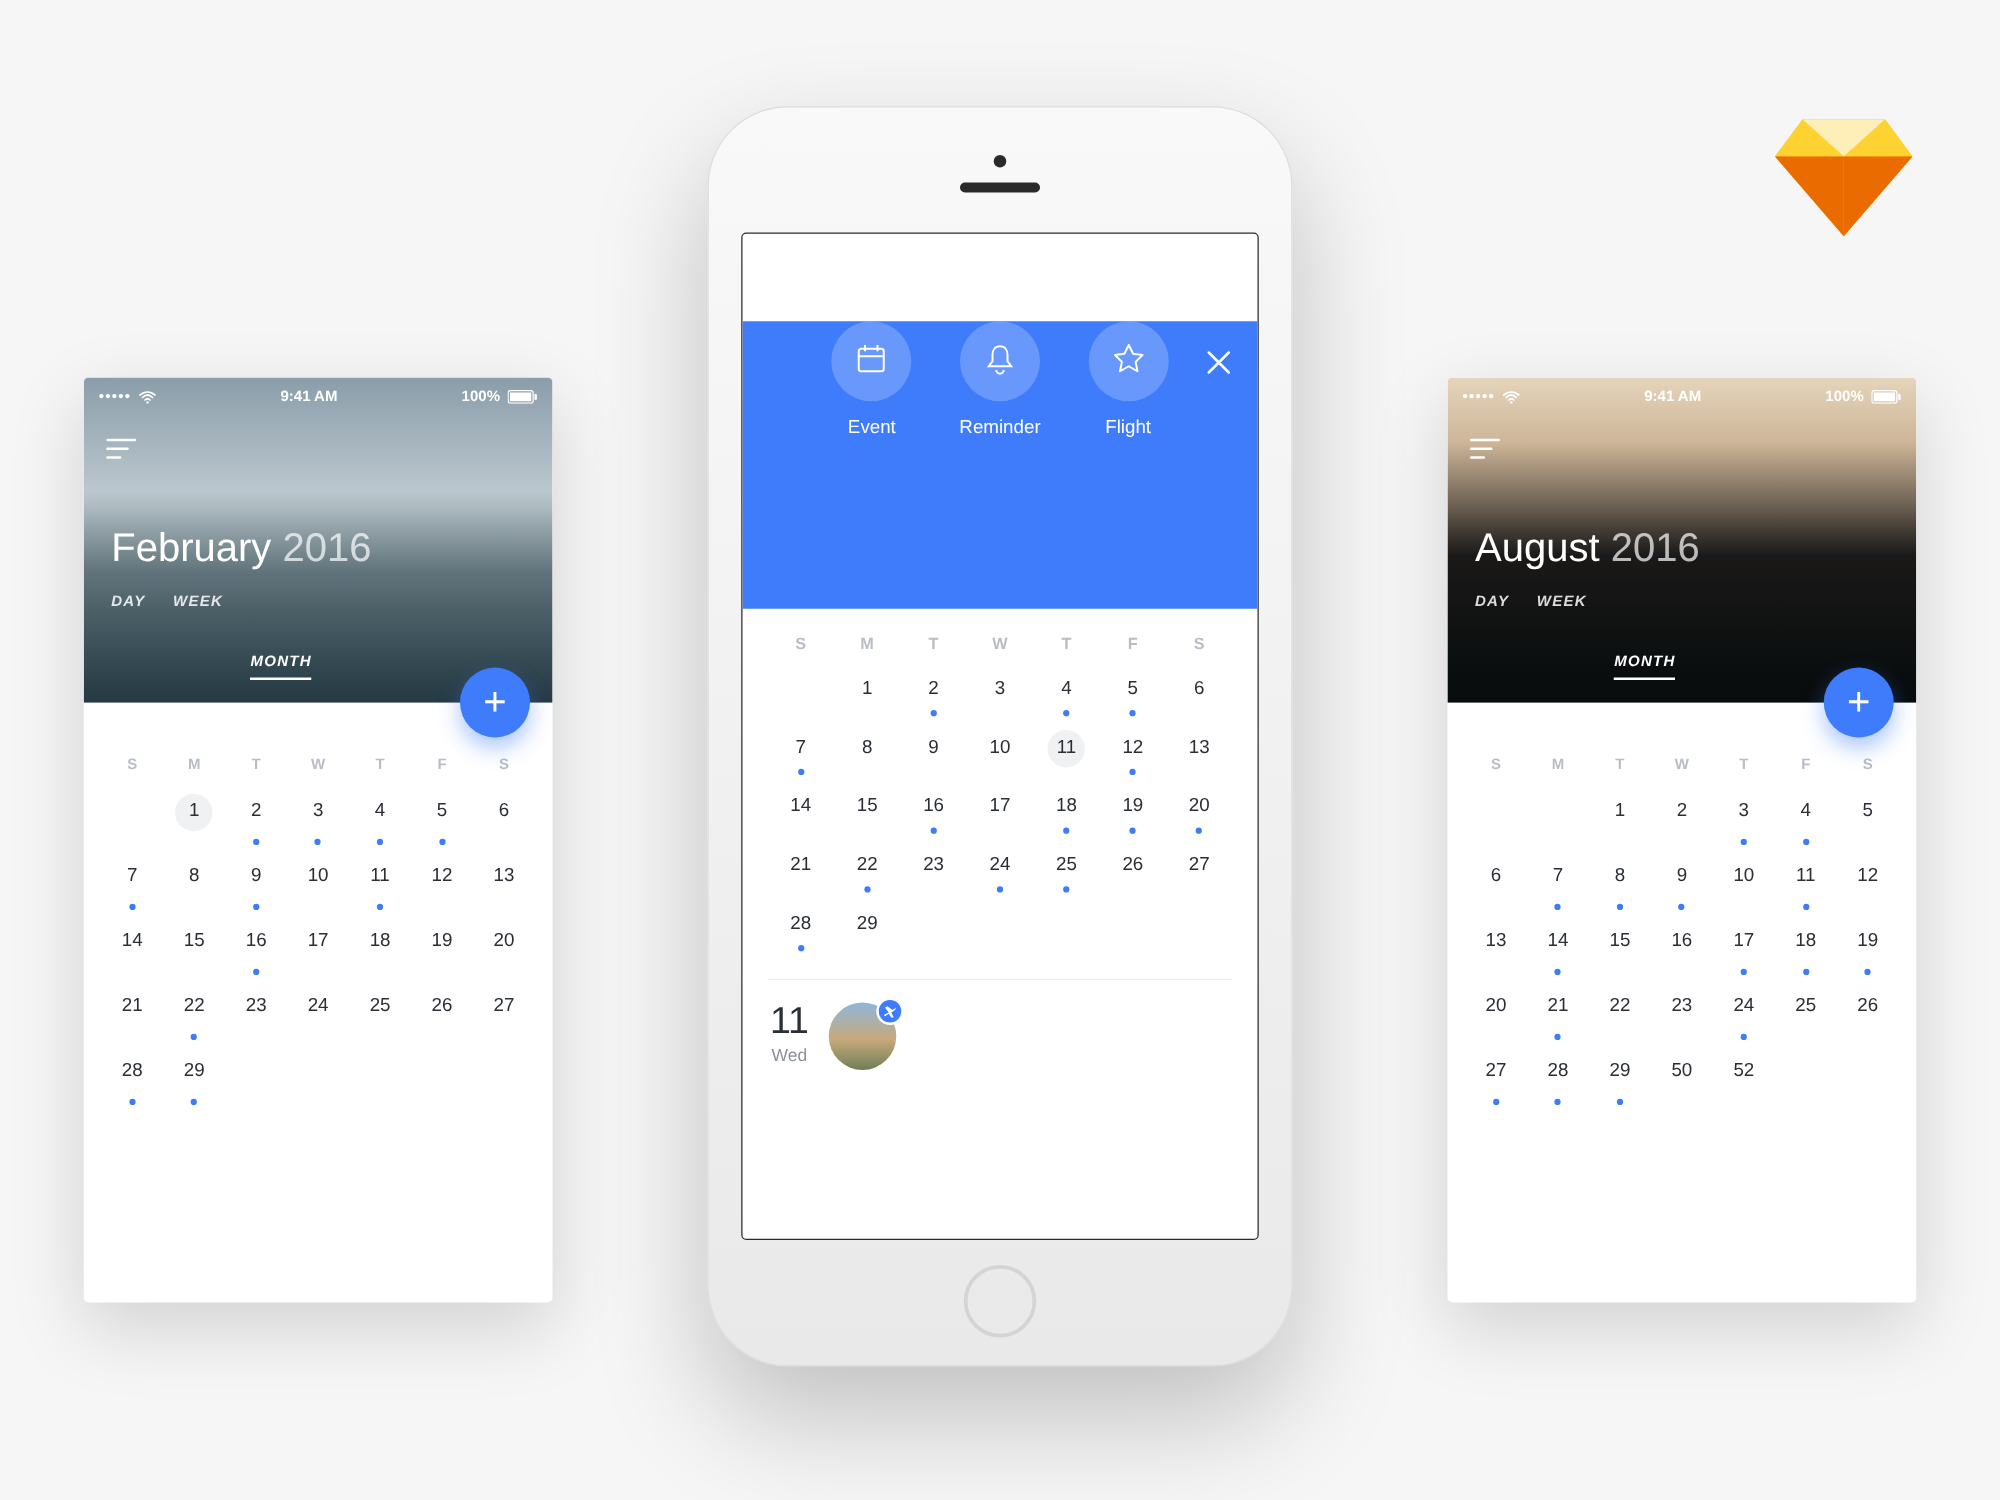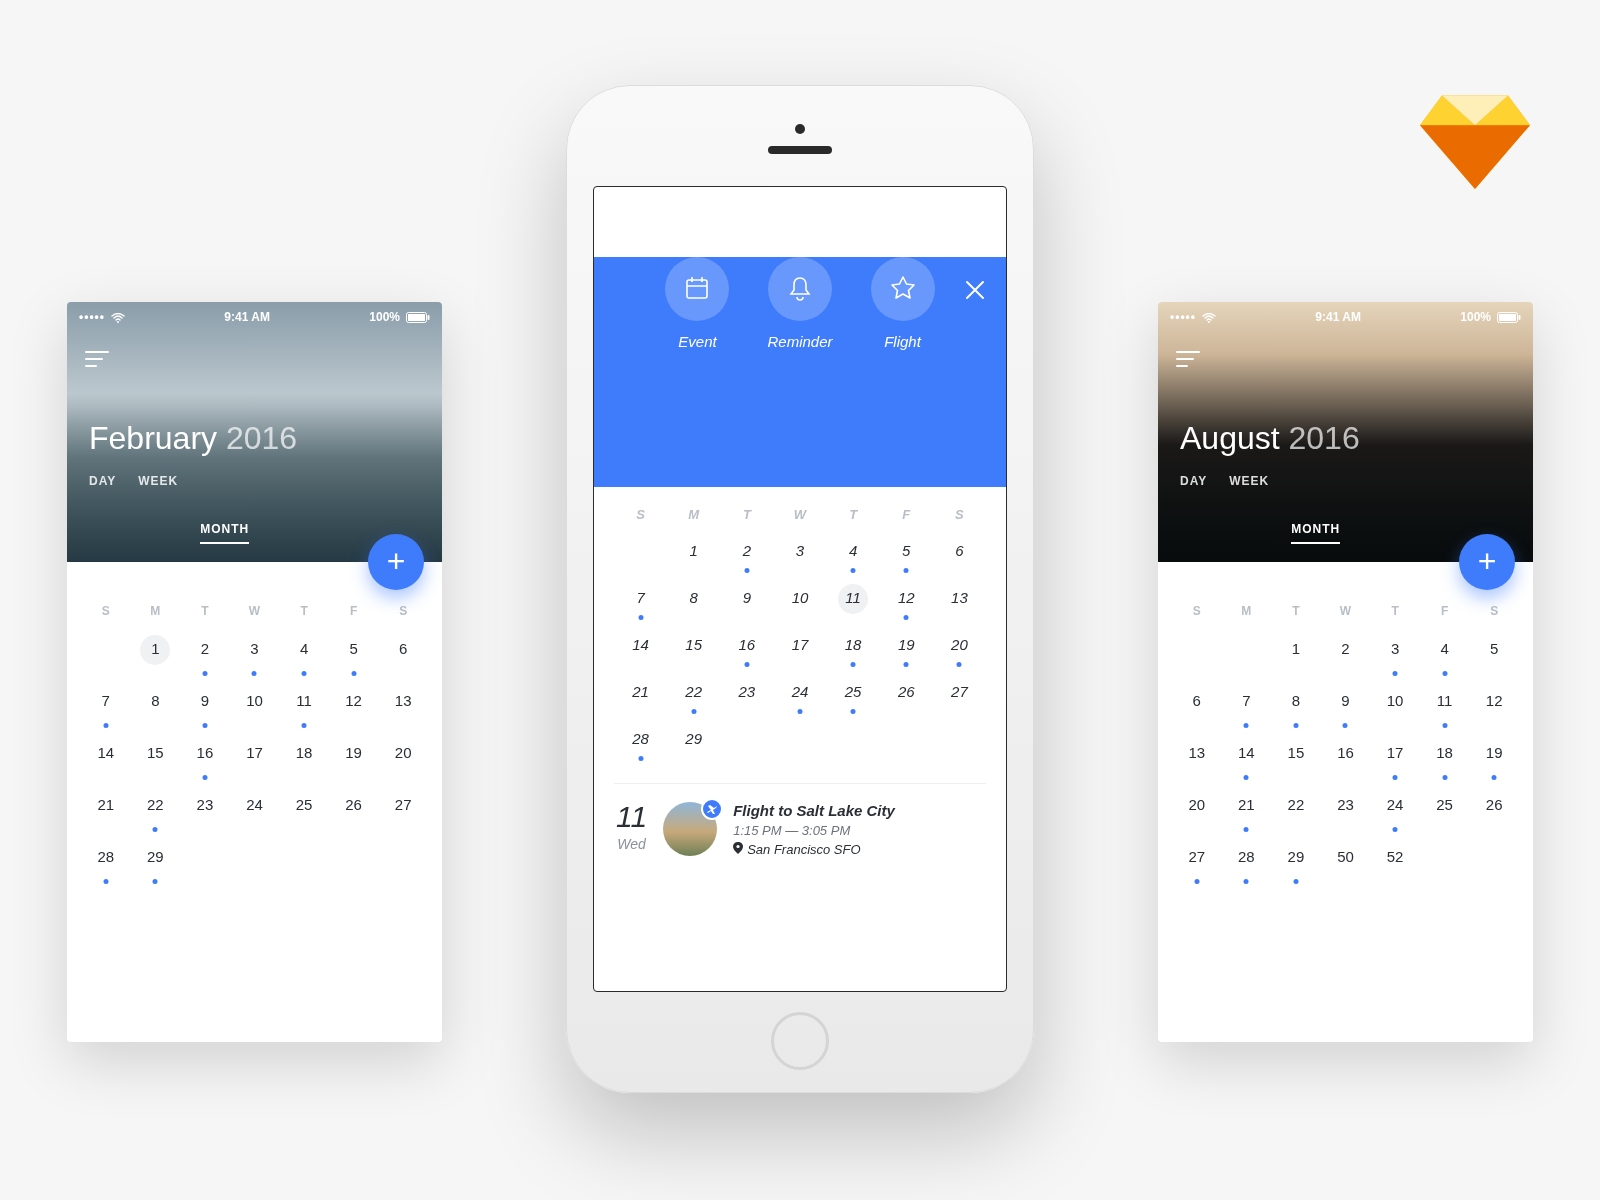--- a/index.html
+++ b/index.html
@@ -53,21 +53,21 @@
 
   .hamburger { position:absolute; left:18px; top:44px; cursor:pointer; }
   .hamburger div { width:24px; height:2px; background:#fff; margin:5px 0; border-radius:2px; }
   .hamburger div:nth-child(2){width:18px;}
   .hamburger div:nth-child(3){width:12px;}
 
   .monthlabel { position:absolute; left:22px; top:118px; font-size:32px; font-weight:300; }
   .monthlabel .yr { opacity:.7; }
 
   .viewtabs { position:absolute; left:22px; bottom:18px; display:flex; gap:22px; font-size:12px; font-weight:700; letter-spacing:1px; }
-  .viewtabs span { opacity:.85; padding-bottom:6px; }
+  .viewtabs span { opacity:.85; padding-bottom:6px;font-style:italic; }
   .viewtabs span.sel { border-bottom:2px solid #fff; opacity:1;margin-top:48px; }
 
   .addfab {
     position:absolute; right:18px; bottom:-28px;
     width:56px; height:56px; border-radius:50%;
     background:#3E7CFB; color:#fff; font-size:32px; line-height:54px; text-align:center;
     box-shadow:0 8px 18px rgba(62,124,251,.45);
   }
 
   .grid {
@@ -95,21 +95,20 @@
   .cell.selcircle span { position:relative; z-index:2; }
 
   
   .phone {
     position:absolute; left:50%; top:85px; transform:translateX(-50%);
     width:468px; height:1008px;
     background:linear-gradient(180deg,#f9f9f9,#e9e9e9);
     border:1px solid #dcdcdc;
     border-radius:64px;
     box-shadow:0 40px 90px rgba(0,0,0,.22);
-    font-style:italic;
   }
   .phone::before{
     content:""; position:absolute; top:38px; left:50%; transform:translateX(-50%);
     width:10px;height:10px;border-radius:50%;background:#2a2a2a;
   }
   .speaker{position:absolute;top:60px;left:50%;transform:translateX(-50%);width:64px;height:8px;border-radius:6px;background:#2a2a2a;}
   .homebtn{position:absolute;bottom:22px;left:50%;transform:translateX(-50%);width:58px;height:58px;border-radius:50%;border:3px solid #d4d4d4;}
 
   .phscreen{
     position:absolute; top:100px; left:26px; right:26px; bottom:100px;
@@ -644,28 +643,17 @@
           <div class="d">11</div>
           <div class="w">Wed</div>
         </div>
         <div class="thumb">
           <div class="badge">
             <svg width="12" height="12">
                 <path d="M1 9 L5 7 L2 3 L4 2 L8 5 L11 3 L10 5 L7 7 L9 11 L7 11 L5 8 L2 10 Z" fill="#fff"></path>
               </svg>
           </div>
         </div>
-        <div class="info">
-          <div class="t">Flight to Salt Lake City</div>
-          <div class="s">1:15 PM — 3:05 PM</div>
-          <div class="loc">
-            <span><svg width="10" height="12">
-                  <path d="M5 0 C2 0 0 2 0 4.5 C0 8 5 12 5 12 S10 8 10 4.5 C10 2 8 0 5 0 Z" fill="#2A2E35"></path>
-                  <circle cx="5" cy="4.5" r="1.6" fill="#fff"></circle>
-                </svg></span>
-            <span>San Francisco SFO</span>
-          </div>
-        </div>
       </div>
     </div>
   </div>
 
 </div>
 
 </body></html>

